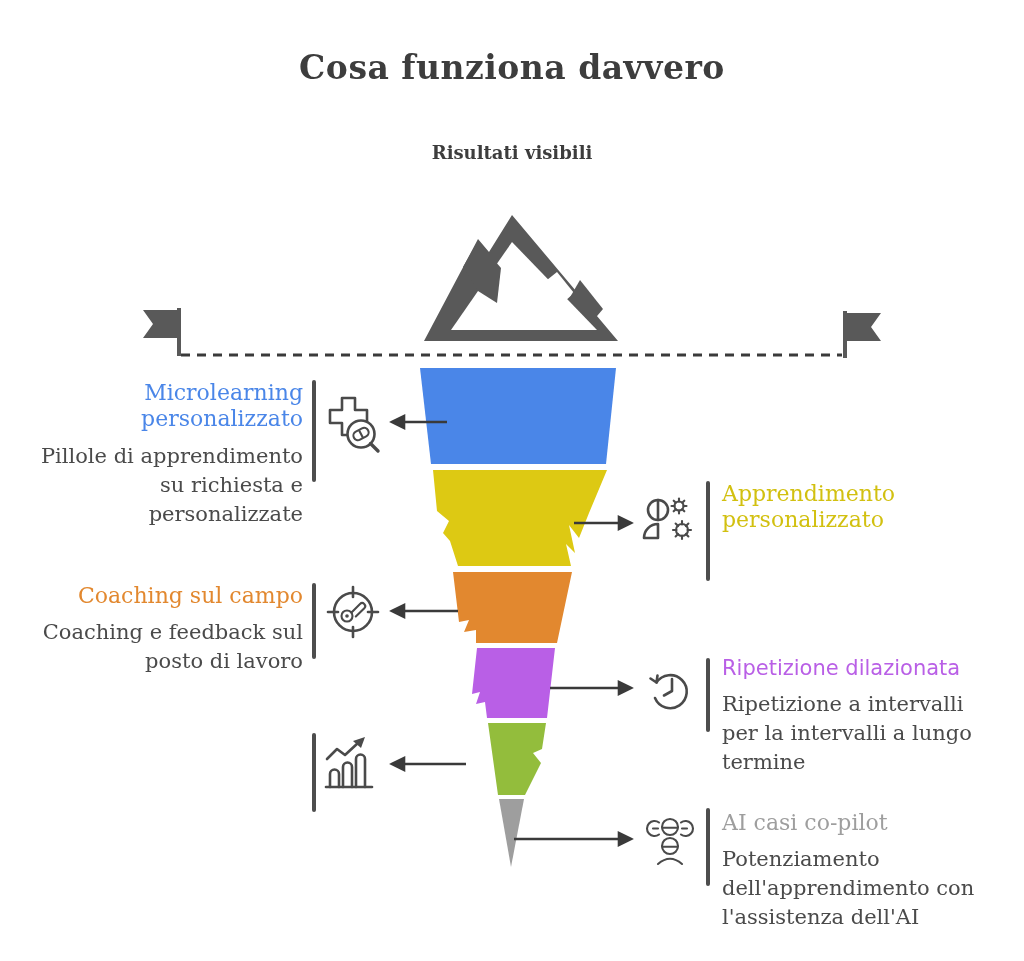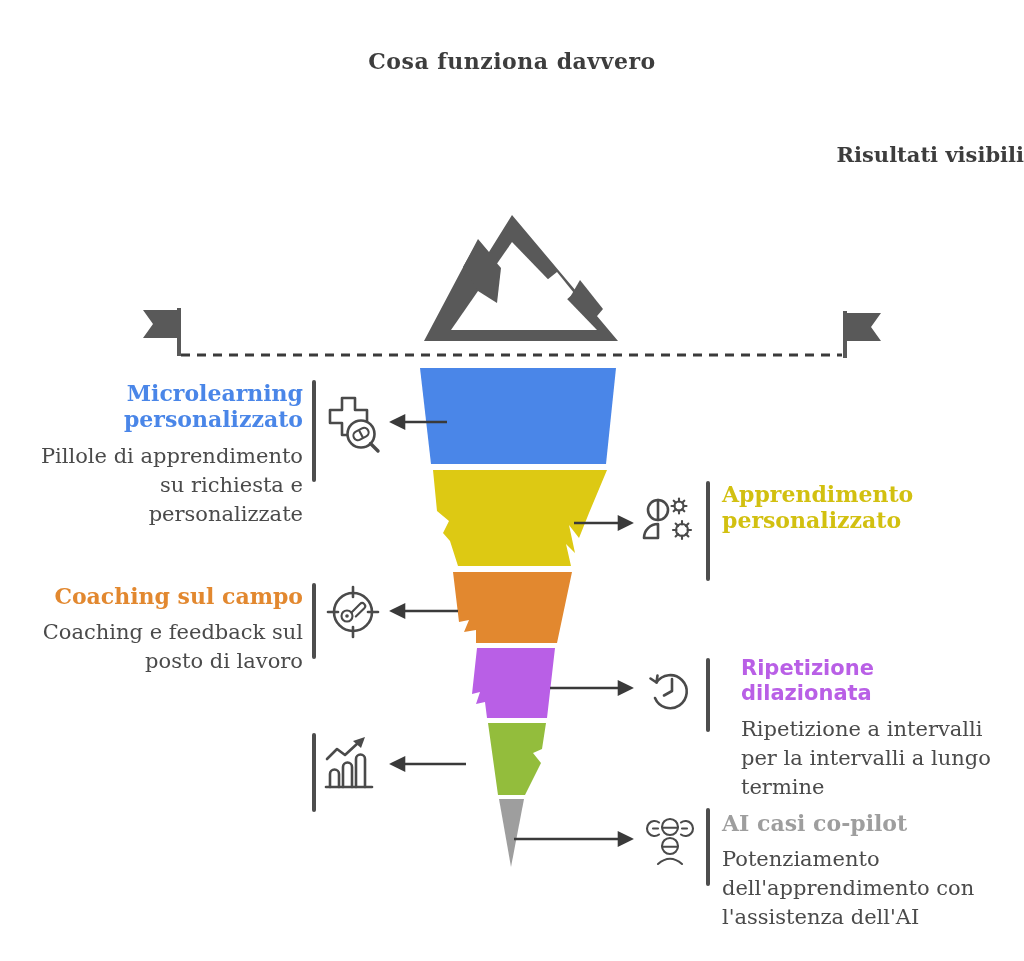--- a/index.html
+++ b/index.html
@@ -2,29 +2,29 @@
 <html><head>
 <meta charset="utf-8">
 <style>
   html,body{margin:0;padding:0;background:#ffffff;}
   .canvas{
     position:relative;width:1024px;height:961px;background:#ffffff;
     font-family:"DejaVu Serif","Liberation Serif",serif;color:#3d3d3d;overflow:hidden;
   }
   .title{
     position:absolute;left:0;top:48px;width:1024px;text-align:center;
-    font-size:22px;font-weight:bold;letter-spacing:.5px;color:#3d3d3d;
+    font-size:33px;font-weight:bold;letter-spacing:.5px;color:#3d3d3d;
   }
   .subtitle{
-    position:absolute;left:0;top:142px;width:1024px;text-align:right;
-    font-size:21px;font-weight:bold;color:#3d3d3d;
+    position:absolute;left:0;top:142px;width:1024px;text-align:center;
+    font-size:18px;font-weight:bold;color:#3d3d3d;
   }
   .diagram{position:absolute;left:0;top:0;}
   .item{position:absolute;width:265px;}
-  .item .heading{font-size:22px;font-weight:bold;line-height:1.2;}
+  .item .heading{font-size:22px;font-weight:normal;line-height:1.2;}
   .item .heading.sans{font-family:"DejaVu Sans","Liberation Sans",sans-serif;font-size:21px;}
   .item .desc{font-size:21px;line-height:1.38;color:#4a4a4a;margin-top:9px;}
   .item.left{text-align:right;}
   .item.right{text-align:left;}
   .vbar{position:absolute;width:4px;background:#4d4d4d;border-radius:2px;}
   .iconbox{position:absolute;}
   .iconbox svg{display:block;}
   .stroke{fill:none;stroke:#4a4a4a;stroke-width:2.6;stroke-linecap:round;stroke-linejoin:round;}
   .thin{stroke-width:2.1;}
 </style>
@@ -107,21 +107,21 @@
 
   <div class="item left" style="left:38px;top:735px;">
   </div>
   <div class="vbar" style="left:312px;top:733px;height:79px;"></div>
 
   <div class="item right" style="left:722px;top:481px;">
     <div class="heading" style="color: rgb(210, 192, 16);">Apprendimento personalizzato</div>
   </div>
   <div class="vbar" style="left:706px;top:481px;height:100px;"></div>
 
-  <div class="item right" style="left:722px;top:656px;margin-left:19px;">
+  <div class="item right" style="left:722px;top:656px;">
     <div class="heading sans" style="color: rgb(185, 95, 230);">Ripetizione dilazionata</div>
     <div class="desc">Ripetizione a intervalli per la intervalli a lungo termine</div>
   </div>
   <div class="vbar" style="left:706px;top:658px;height:74px;"></div>
 
   <div class="item right" style="left:722px;top:810px;">
     <div class="heading" style="color: rgb(158, 158, 158);">AI casi co-pilot</div>
     <div class="desc">Potenziamento dell'apprendimento con l'assistenza dell'AI</div>
   </div>
   <div class="vbar" style="left:706px;top:808px;height:78px;"></div>

